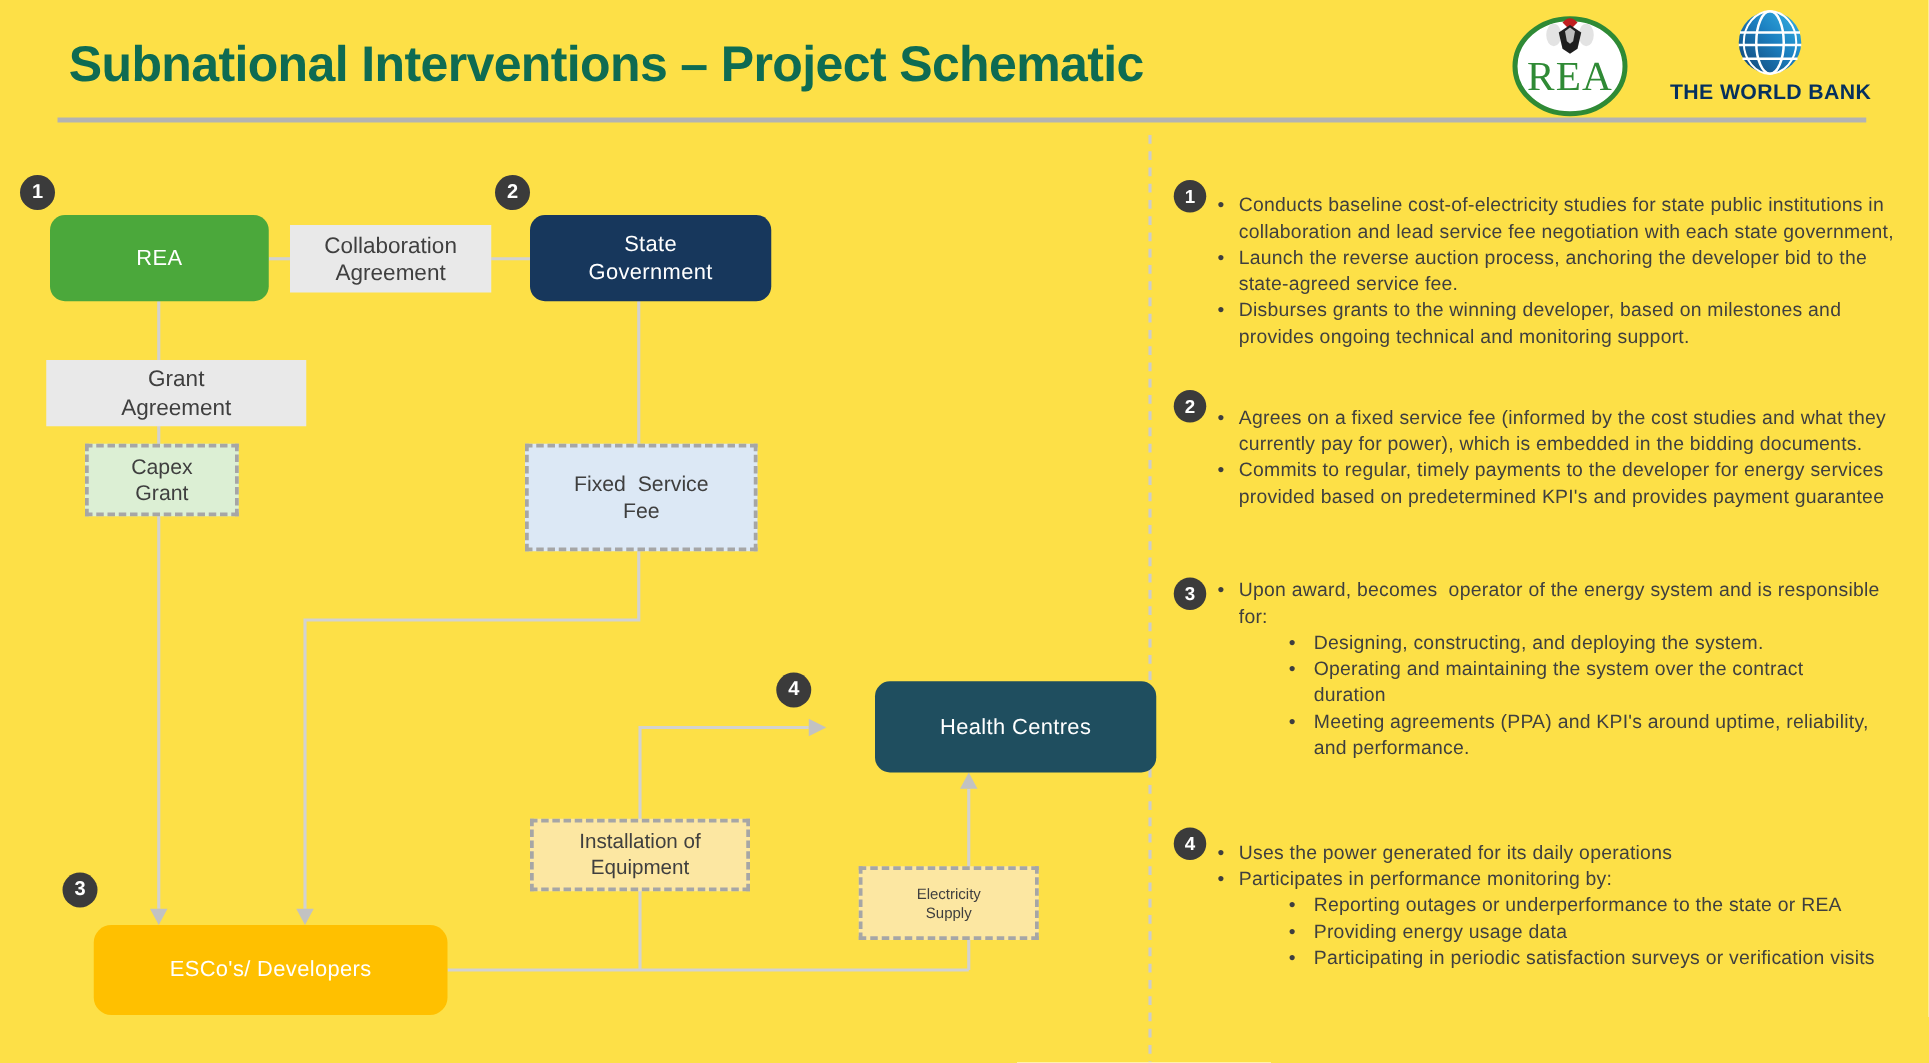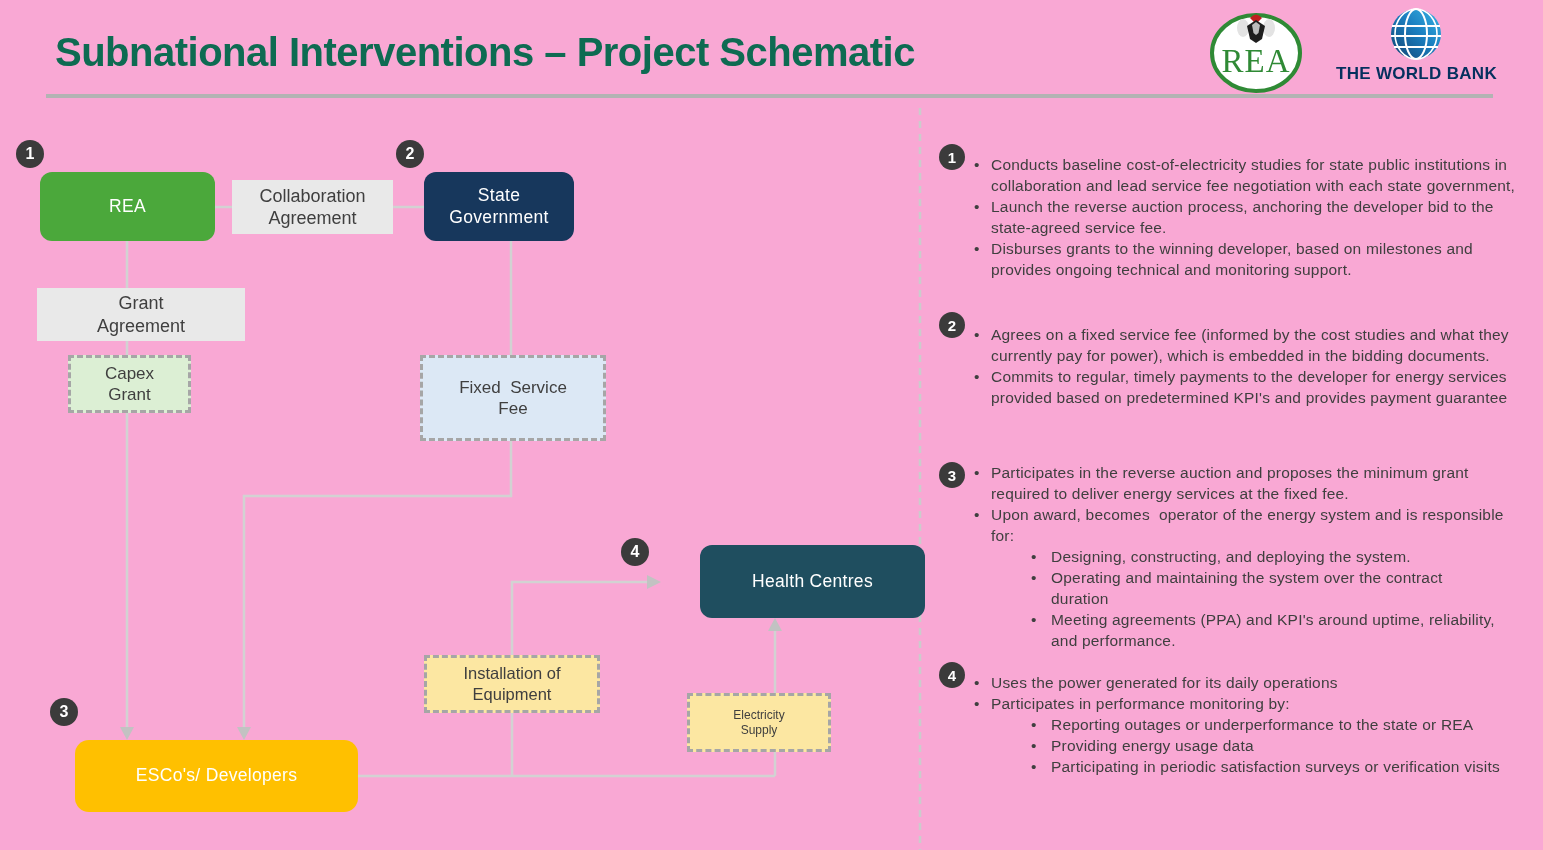--- a/index.html
+++ b/index.html
@@ -1,17 +1,17 @@
 <!DOCTYPE html>
 <html style="--title: #0E6B52; --text: #3F3F3F; --rea-box: #4BA83B; --state-government-box: #17375C; --health-centres-box: #1F4E5F; --escos-box: #FFC000; --label-box: #E9E9E9; --capex-fill: #DCEFD4; --fixed-service-fee-fill: #DCE8F5; --supply-fill: #FCE7A2; --dashed-border: #A6A6A6; --connector: #D2D2D2; --arrow: #C2C2C2; --divider: #CCCCCC; --badge: #3B3B3B; --wb-blue: #05305E;"><head>
 <meta charset="utf-8">
 <style>
   html,body{margin:0;padding:0;background:#fff;}
   .stage{
-    position:relative;width:1543px;height:850px;background:#f9a8d4;overflow:hidden;
+    position:relative;width:1543px;height:850px;background:#fde047;overflow:hidden;
     font-family:"Liberation Sans", sans-serif;color:var(--text,#3F3F3F);
   }
   
   .title{
     position:absolute;left:55px;top:30px;margin:0;
     font-size:40px;font-weight:700;letter-spacing:-0.5px;
     color:var(--title,#0E6B52);
   }
   .header-rule{position:absolute;left:46px;top:94px;width:1447px;height:4px;background:#B3B3B3;}
   .rea-logo{position:absolute;left:1207px;top:6px;width:98px;height:88px;}
@@ -106,21 +106,21 @@
 
   <div class="badge diagram-badge" style="left:16px;top:140px;">1</div>
   <div class="badge diagram-badge" style="left:396px;top:140px;">2</div>
   <div class="badge diagram-badge" style="left:50px;top:698px;">3</div>
   <div class="badge diagram-badge" style="left:621px;top:538px;">4</div>
 
   <div class="node solid" style="left:40px;top:172px;width:175px;height:69px;background:var(--rea-box);">REA</div>
 
   <div class="node label-box" style="left:232px;top:180px;width:161px;height:54px;padding:0 24px;">Collaboration Agreement</div>
 
-  <div class="node solid" style="left:424px;top:172px;width:150px;height:69px;background:var(--state-government-box);padding:0 32px;">State Government</div>
+  <div class="node solid" style="left:424px;top:172px;width:193px;height:69px;background:var(--state-government-box);padding:0 32px;">State Government</div>
 
   <div class="node label-box" style="left:37px;top:288px;width:208px;height:53px;padding:0 46px;">Grant Agreement</div>
 
   <div class="node dashed" style="left:68px;top:355px;width:123px;height:58px;background:var(--capex-fill);padding:0 18px;">Capex Grant</div>
 
 
   <div class="node dashed" style="left:420px;top:355px;width:186px;height:86px;background:var(--fixed-service-fee-fill);padding:0 26px;">Fixed  Service Fee</div>
 
   <div class="node solid" style="left:75px;top:740px;width:283px;height:72px;background:var(--escos-box);border-radius:14px;">ESCo's/ Developers</div>
 
@@ -142,21 +142,20 @@
       <div class="note-section" style="top: 312px;">
         <span class="badge panel-badge">2</span>
         <ul style="margin-top: 12px;">
           <li>Agrees on a fixed service fee (informed by the cost studies and what they currently pay for power), which is embedded in the bidding documents.</li>
           <li>Commits to regular, timely payments to the developer for energy services provided based on predetermined KPI's and provides payment guarantee</li>
         </ul>
       </div>
       <div class="note-section" style="top: 462px;">
         <span class="badge panel-badge">3</span>
         <ul style="margin-top: 0px;">
-          <li>Participates in the reverse auction and proposes the minimum grant required to deliver energy services at the fixed fee.</li>
           <li>Upon award, becomes  operator of the energy system and is responsible for:<ul class="sub"><li>Designing, constructing, and deploying the system.</li><li>Operating and maintaining the system over the contract duration</li><li>Meeting agreements (PPA) and KPI's around uptime, reliability, and performance.</li></ul></li>
         </ul>
       </div>
       <div class="note-section" style="top: 662px;">
         <span class="badge panel-badge">4</span>
         <ul style="margin-top: 10px;">
           <li>Uses the power generated for its daily operations</li>
           <li>Participates in performance monitoring by:<ul class="sub"><li>Reporting outages or underperformance to the state or REA</li><li>Providing energy usage data</li><li>Participating in periodic satisfaction surveys or verification visits</li></ul></li>
         </ul>
       </div>

